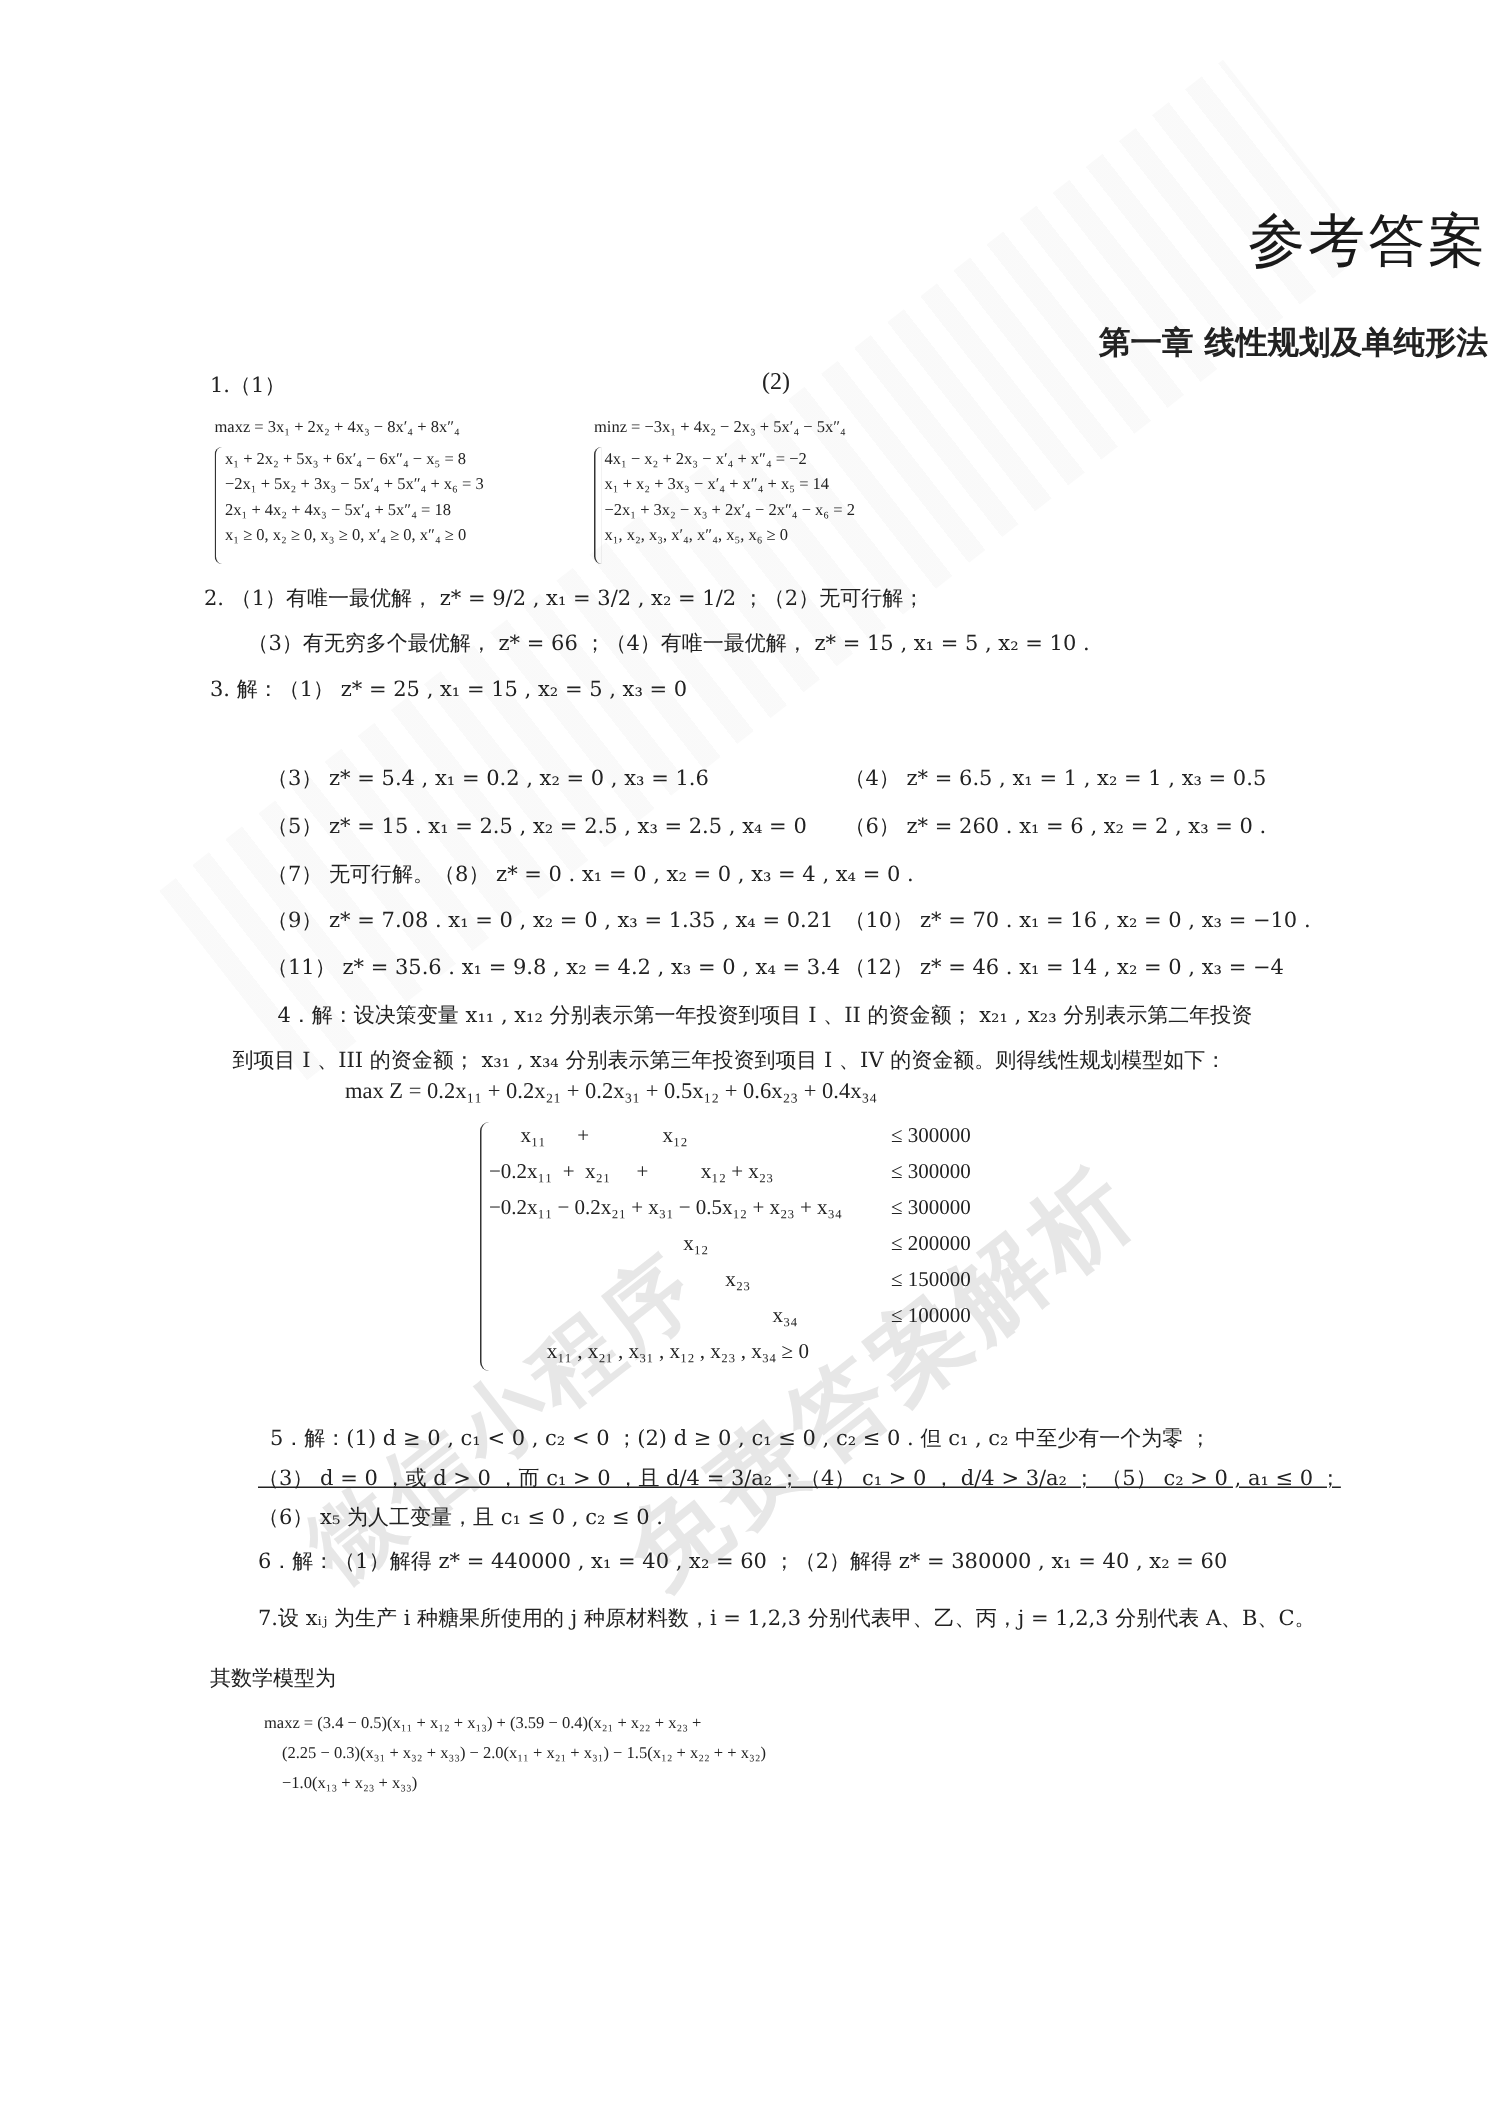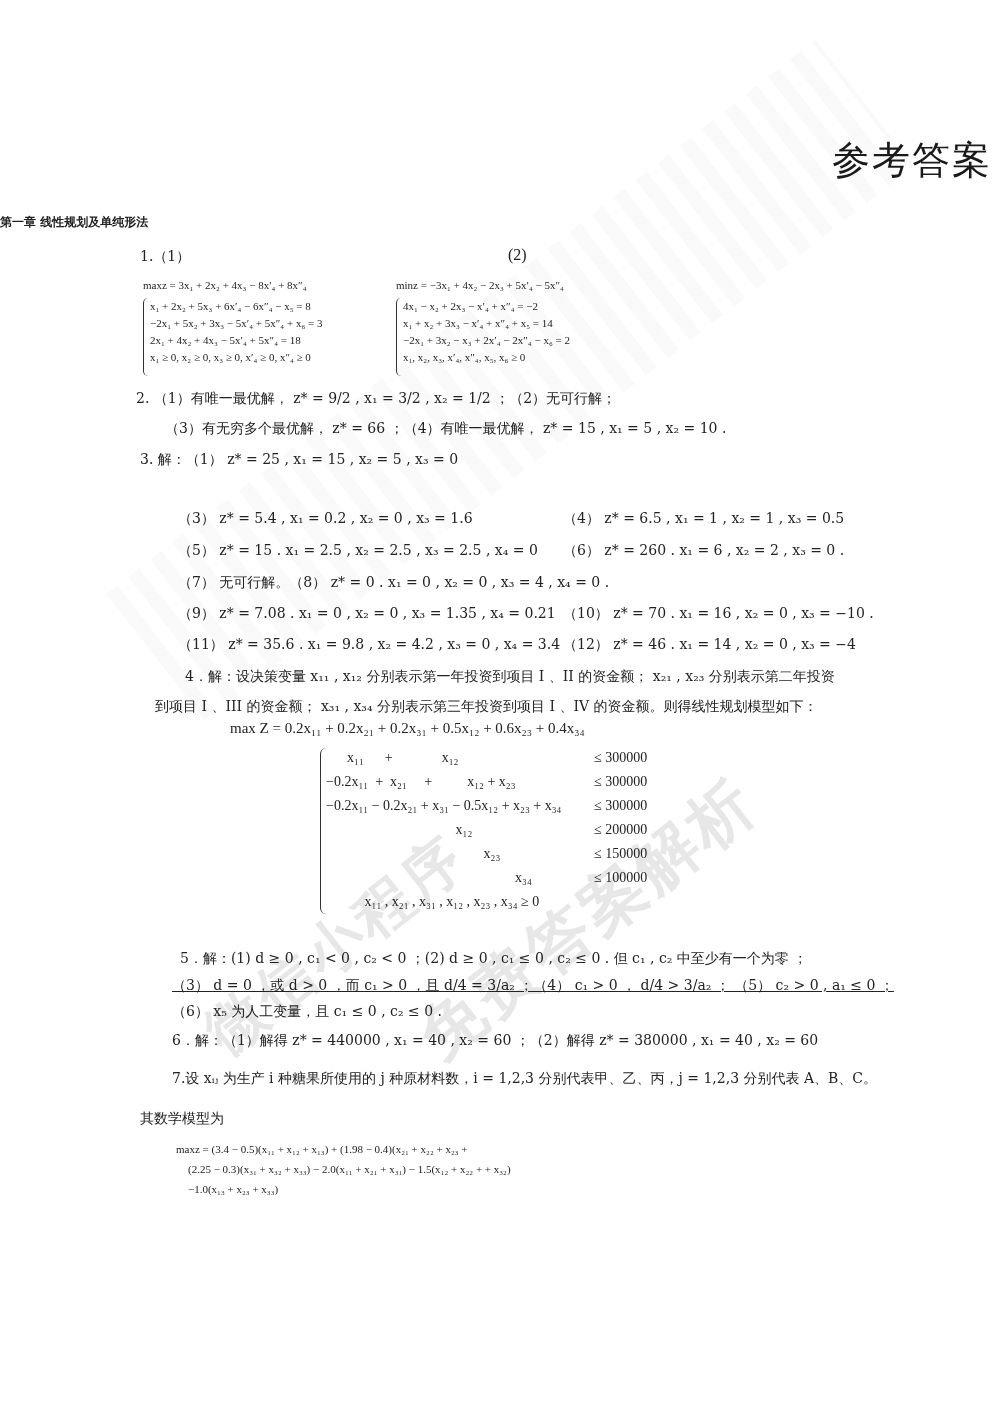--- a/index.html
+++ b/index.html
@@ -8,21 +8,21 @@
   .page { position: absolute; left: 0; top: 0; width: 992px; height: 1403px; background: #fff; }
   .watermark-band { position: absolute; left: 60px; top: 300px; width: 900px; height: 160px;
          transform: rotate(-38deg); transform-origin: center;
          background: repeating-linear-gradient(90deg, rgba(200,200,200,0.10) 0 14px, rgba(255,255,255,0) 14px 28px); }
   .watermark-text { position: absolute; font-family: "DejaVu Sans", sans-serif; font-weight: bold;
          color: rgba(170,170,170,0.28); transform: rotate(-38deg); transform-origin: left top;
          white-space: nowrap; font-size: 58px; letter-spacing: 4px; }
   .abs { position: absolute; white-space: nowrap; }
   .title { left: 0; width: 992px; top: 135px; text-align: right; font-size: 38px;
            font-family: "DejaVu Serif", serif; letter-spacing: 2px; color: #1a1a1a; }
-  .chapter { left: 0; width: 992px; top: 214px; text-align: left; font-size: 12px; font-weight: bold;
+  .chapter { left: 0; width: 992px; top: 214px; text-align: right; font-size: 21px; font-weight: bold;
            font-family: "DejaVu Sans", sans-serif; }
   .t { font-size: 14px; }
   .sm { font-size: 11px; font-family: "Liberation Serif", serif; }
   .m { font-family: "Liberation Serif", serif; font-size: 15px; }
   .brace-lines { line-height: 17px; }
   .brace { position: absolute; border-left: 1px solid #333; border-radius: 6px 0 0 6px; }
   .sys { position: absolute; font-family: "Liberation Serif", serif; font-size: 14px; line-height: 24px; }
   .sys div { position: relative; height: 24px; }
   .rhs { position: absolute; left: 268px; }
 </style>
@@ -89,16 +89,16 @@
   </div>
 
   <div class="abs t" style="left:180px; top:950px;">5．解：(1)  d ≥ 0 , c₁ &lt; 0 , c₂ &lt; 0   ；(2)  d ≥ 0 , c₁ ≤ 0 , c₂ ≤ 0 . 但  c₁ , c₂  中至少有一个为零 ；</div>
   <div class="abs t" style="left:172px; top:977px;text-decoration:underline;">（3） d = 0 ，或  d &gt; 0 ，而 c₁ &gt; 0 ，且 d/4 = 3/a₂ ；（4） c₁ &gt; 0 ， d/4 &gt; 3/a₂ ；    （5） c₂ &gt; 0 , a₁ ≤ 0 ；</div>
   <div class="abs t" style="left:172px; top:1003px;text-align:right;">（6） x₅ 为人工变量，且 c₁ ≤ 0 , c₂ ≤ 0 .</div>
 
   <div class="abs t" style="left:172px; top:1032px;">6．解：（1）解得  z* = 440000    , x₁ = 40 , x₂ = 60   ；（2）解得  z* = 380000    , x₁ = 40 , x₂ = 60</div>
 
   <div class="abs t" style="left:172px; top:1070px;">7.设 xᵢⱼ 为生产 i 种糖果所使用的 j 种原材料数，i = 1,2,3 分别代表甲、乙、丙，j = 1,2,3 分别代表 A、B、C。</div>
   <div class="abs t" style="left:140px; top:1110px;">其数学模型为</div>
-  <div class="abs sm" style="left:176px; top:1143px;">maxz = (3.4 − 0.5)(x₁₁ + x₁₂ + x₁₃) + (1.98 − 0.4)(x₂₁ + x₂₂ + x₂₃ +</div>
+  <div class="abs sm" style="left:176px; top:1143px;">maxz = (3.4 − 0.5)(x₁₁ + x₁₂ + x₁₃) + (3.59 − 0.4)(x₂₁ + x₂₂ + x₂₃ +</div>
   <div class="abs sm" style="left:188px; top:1163px;">(2.25 − 0.3)(x₃₁ + x₃₂ + x₃₃) − 2.0(x₁₁ + x₂₁ + x₃₁) − 1.5(x₁₂ + x₂₂ + + x₃₂)</div>
   <div class="abs sm" style="left:188px; top:1183px;">−1.0(x₁₃ + x₂₃ + x₃₃)</div>
 </div>
 
 </body></html>

